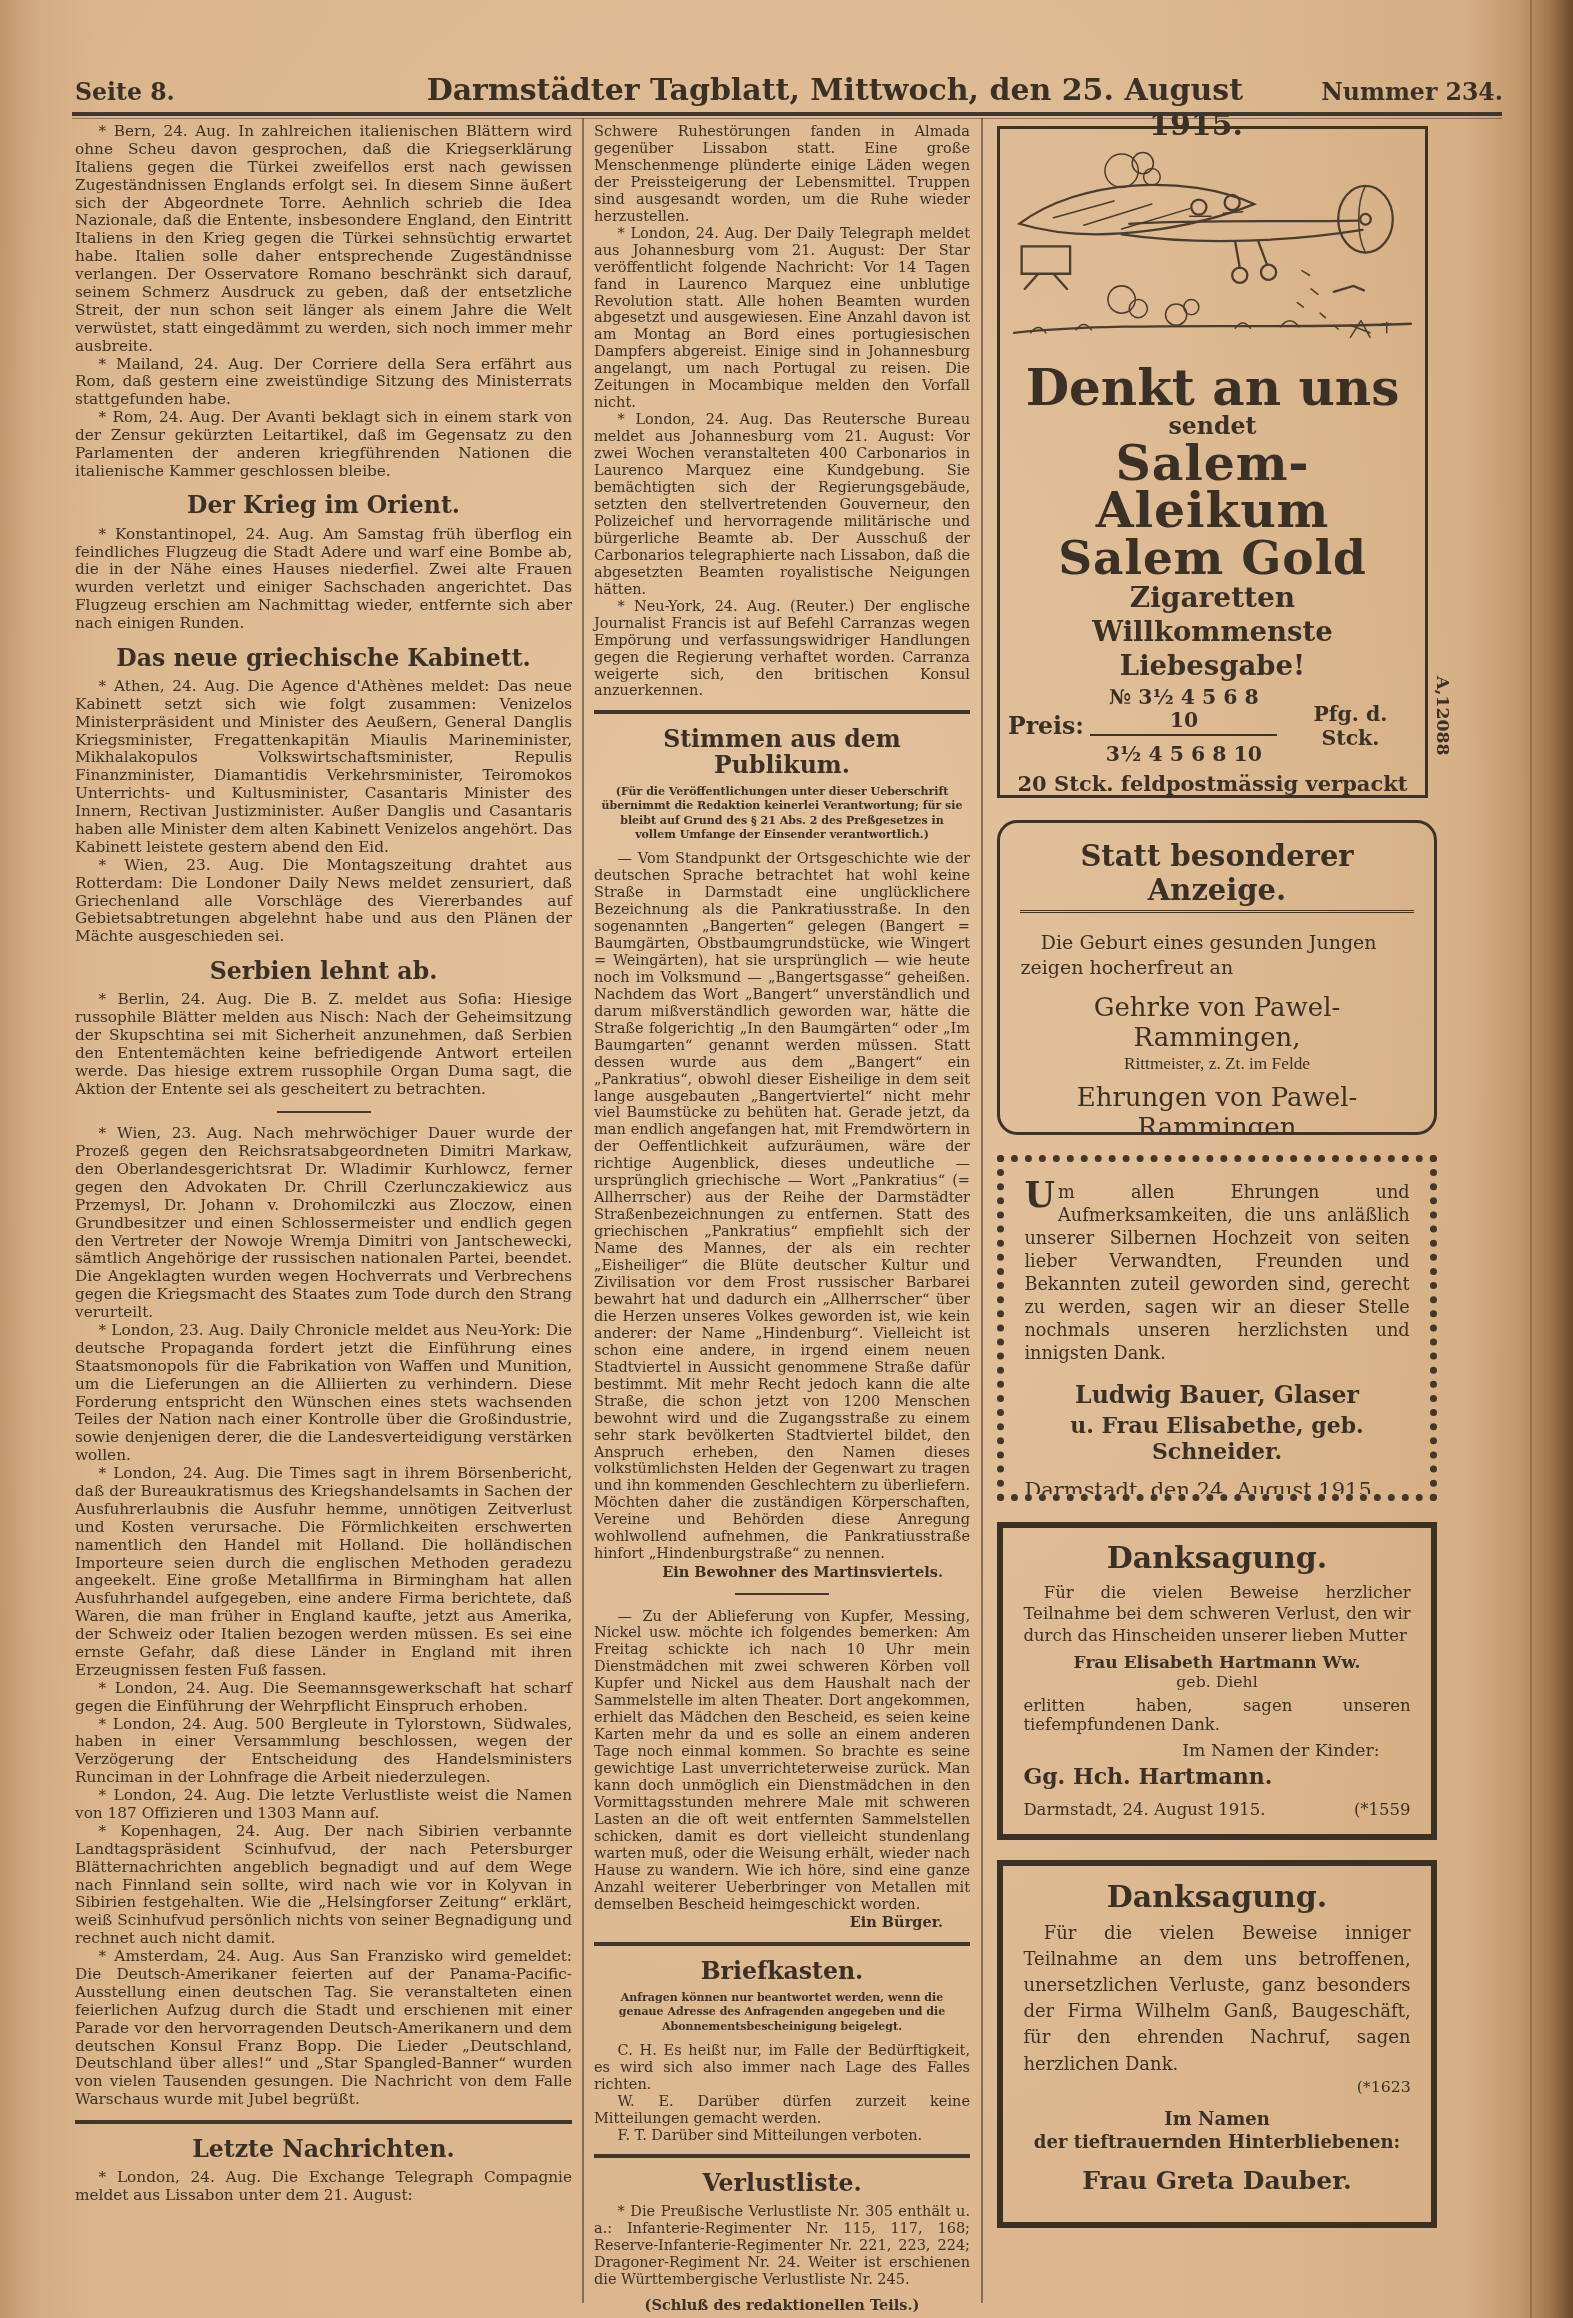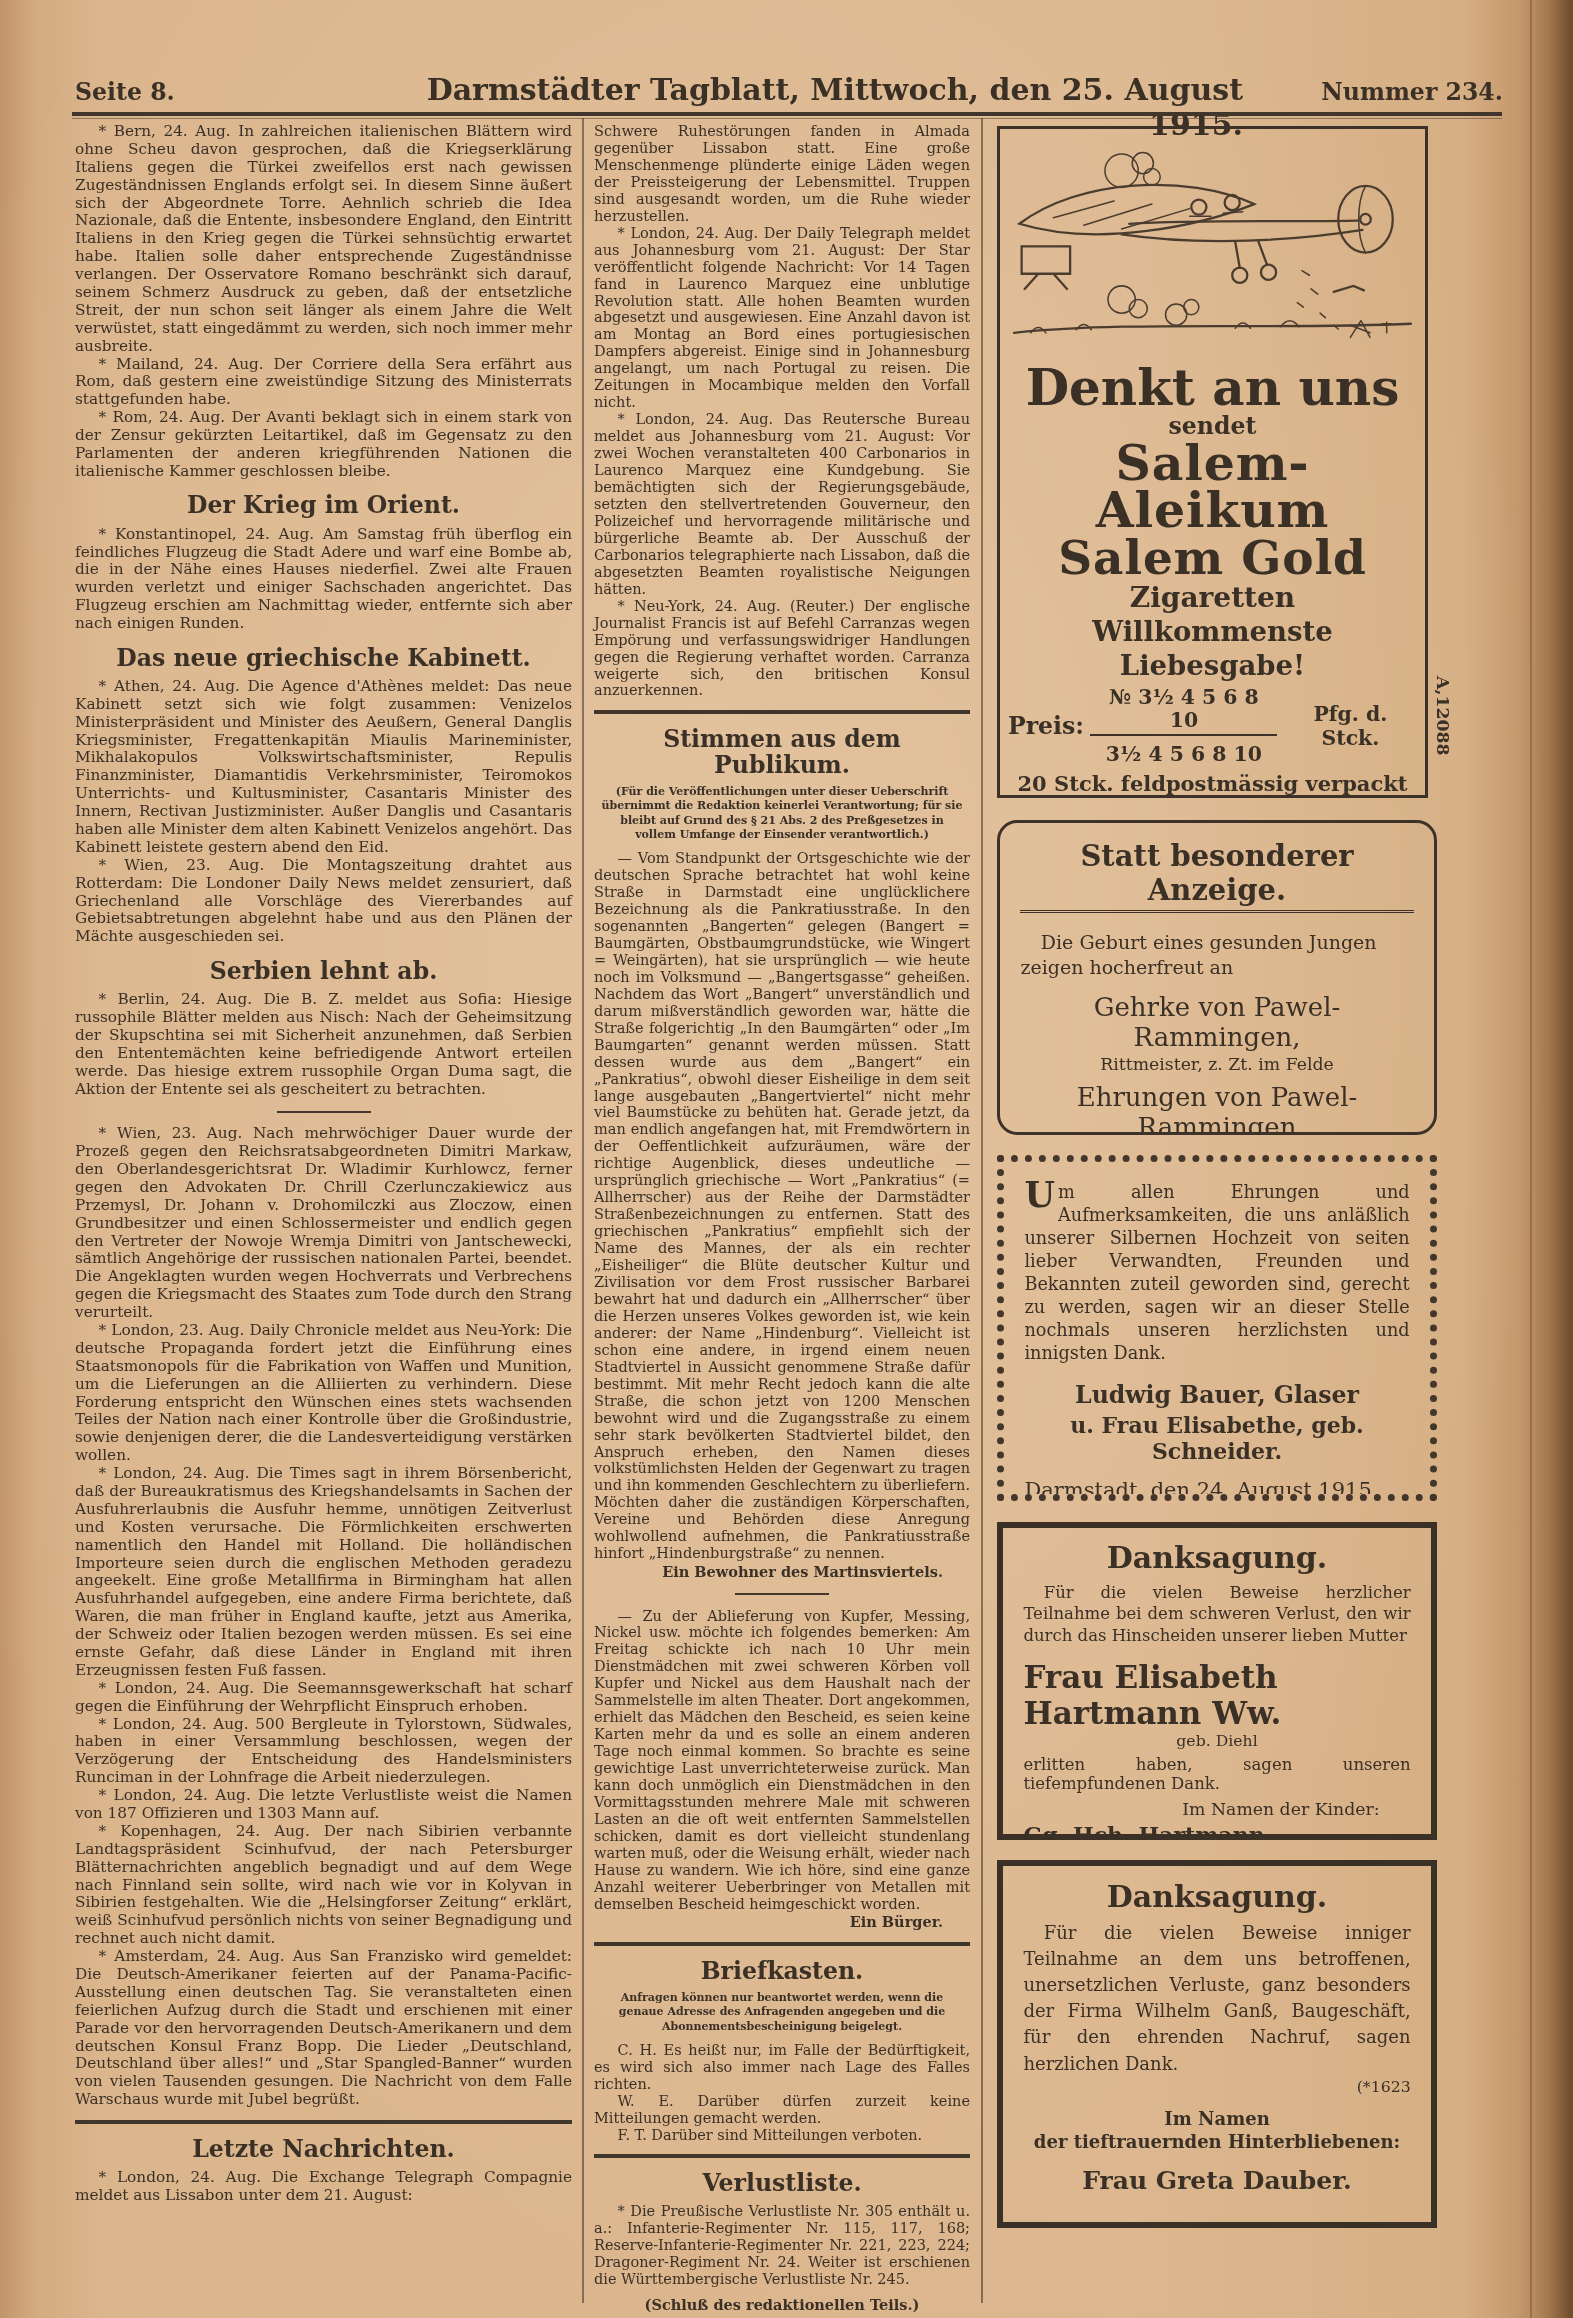--- a/index.html
+++ b/index.html
@@ -58,35 +58,35 @@
   .price-frac .top{display:block;border-bottom:2.4px solid #3c322a;padding:0 4.7px 0.8px;}
   .price-frac .bot{display:block;padding-top:7px;}
   .price-unit{font-weight:bold;font-size:20.4px;}
   .s-offer{font-weight:bold;font-size:21px;line-height:1.2;margin-top:4.7px;}
   .salem-code{position:absolute;left:1433px;top:676px;writing-mode:vertical-rl;font-size:17.3px;font-weight:bold;color:#3a3026;}
 
   .birth{border:3.1px solid #3c322a;border-radius:20.4px;height:315px;margin-top:22px;text-align:center;padding:15.7px 20.4px;}
   .b-title{font-size:29px;border-bottom:3.1px double #3c322a;display:inline-block;padding:0 11px 3.1px;font-weight:bold;}
   .b-intro{font-size:19px;text-align:left;text-indent:20.4px;margin-top:17.3px;line-height:1.3;}
   .b-name{font-size:26px;margin-top:12.6px;}
-  .b-sub{font-size:17.3px;margin-top:1.6px;}
+  .b-sub{font-size:17.3px;margin-top:1.6px;font-family:Liberation Serif, serif;}
   .b-name2{font-size:26px;margin-top:7.9px;}
 
   .silver{border:7px dotted #43362a;height:346px;margin-top:20.4px;padding:19px 20.4px;text-align:justify;}
   .sv-body{font-size:17.7px;line-height:1.3;}
   .sv-body::first-letter{font-size:35px;font-weight:bold;float:left;line-height:.8;padding-right:3.1px;}
   .sv-name{font-weight:bold;font-size:23.6px;text-align:center;margin-top:15.7px;}
   .sv-name2{font-weight:bold;font-size:22px;text-align:center;margin-top:3.1px;}
   .sv-row{display:flex;justify-content:space-between;font-size:21px;margin-top:14px;}
 
   .thanks{border:6.3px solid #3a3026;margin-top:20.4px;padding:12.6px 20.4px;text-align:justify;}
   .t1{height:318px;} .t2{height:368px;}
   .t-title{font-weight:bold;font-size:30px;text-align:center;margin-bottom:6.3px;}
   .t-body{font-size:16.5px;line-height:1.3;text-indent:20.4px;}
-  .t-name{font-weight:bold;font-size:31px;text-align:left;margin-top:13px;}
+  .t-name{font-weight:bold;font-size:17px;text-align:center;margin-top:6px;}
   .t-sub{font-size:15.7px;text-align:center;}
   .t-line{font-size:16.5px;margin-top:4.7px;}
   .t-inname{font-size:17.3px;text-align:right;margin-top:6.3px;padding-right:31px;}
   .t-signer{font-weight:bold;font-size:22px;text-align:left;margin-top:3.1px;padding-right:19px;}
   .t-row{display:flex;justify-content:space-between;font-size:16.5px;margin-top:11px;}
   .t2 .t-body{font-size:18px;line-height:1.45;}
   .t2 .t-code{text-align:right;font-size:15.7px;}
   .t2 .t-inname{text-align:center;font-weight:bold;padding:0;margin-top:11px;font-size:18px;line-height:1.3;}
   .t2 .t-signer{text-align:center;font-size:25px;padding:0;margin-top:12.6px;}
   svg .ln{stroke:#4a3c2e;fill:none;stroke-width:3;stroke-linecap:round;}

